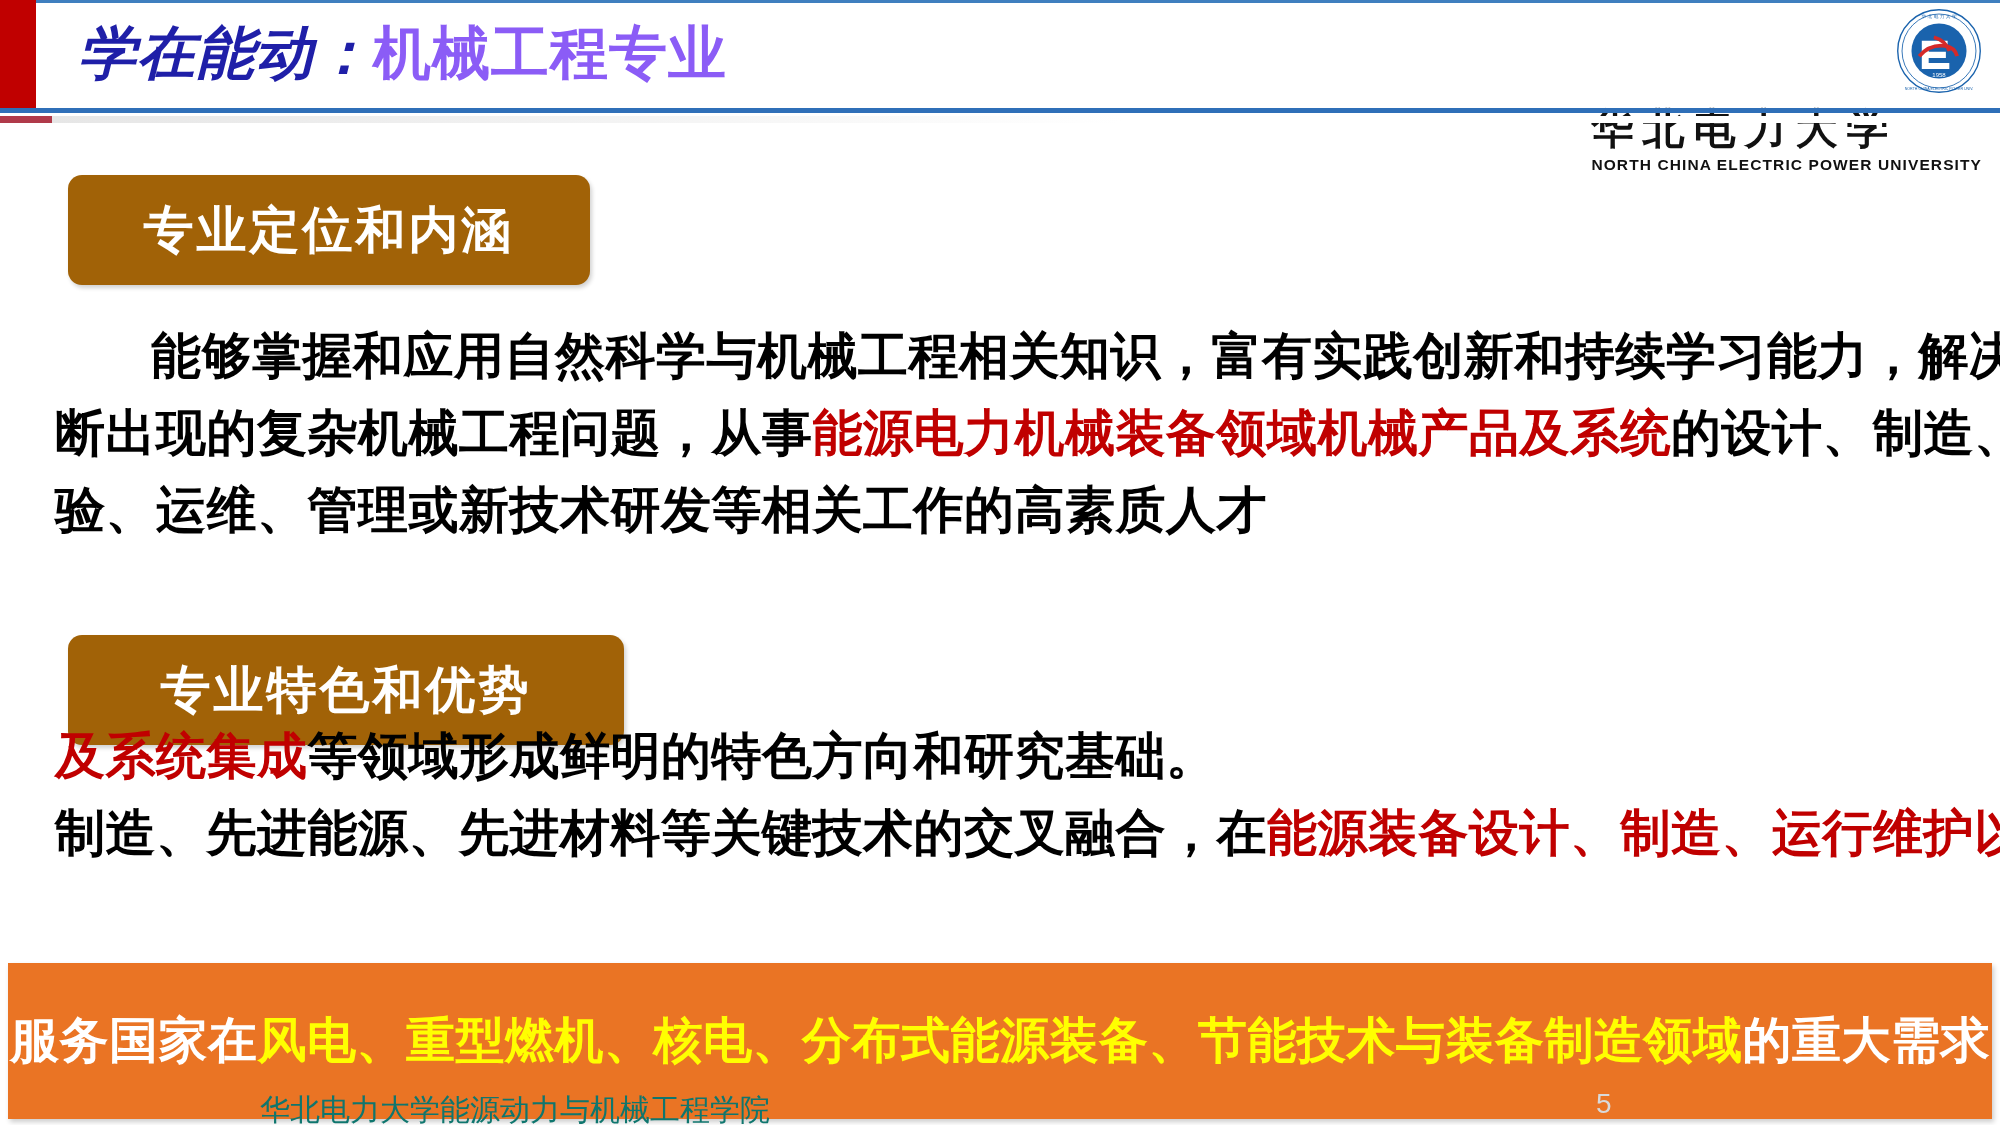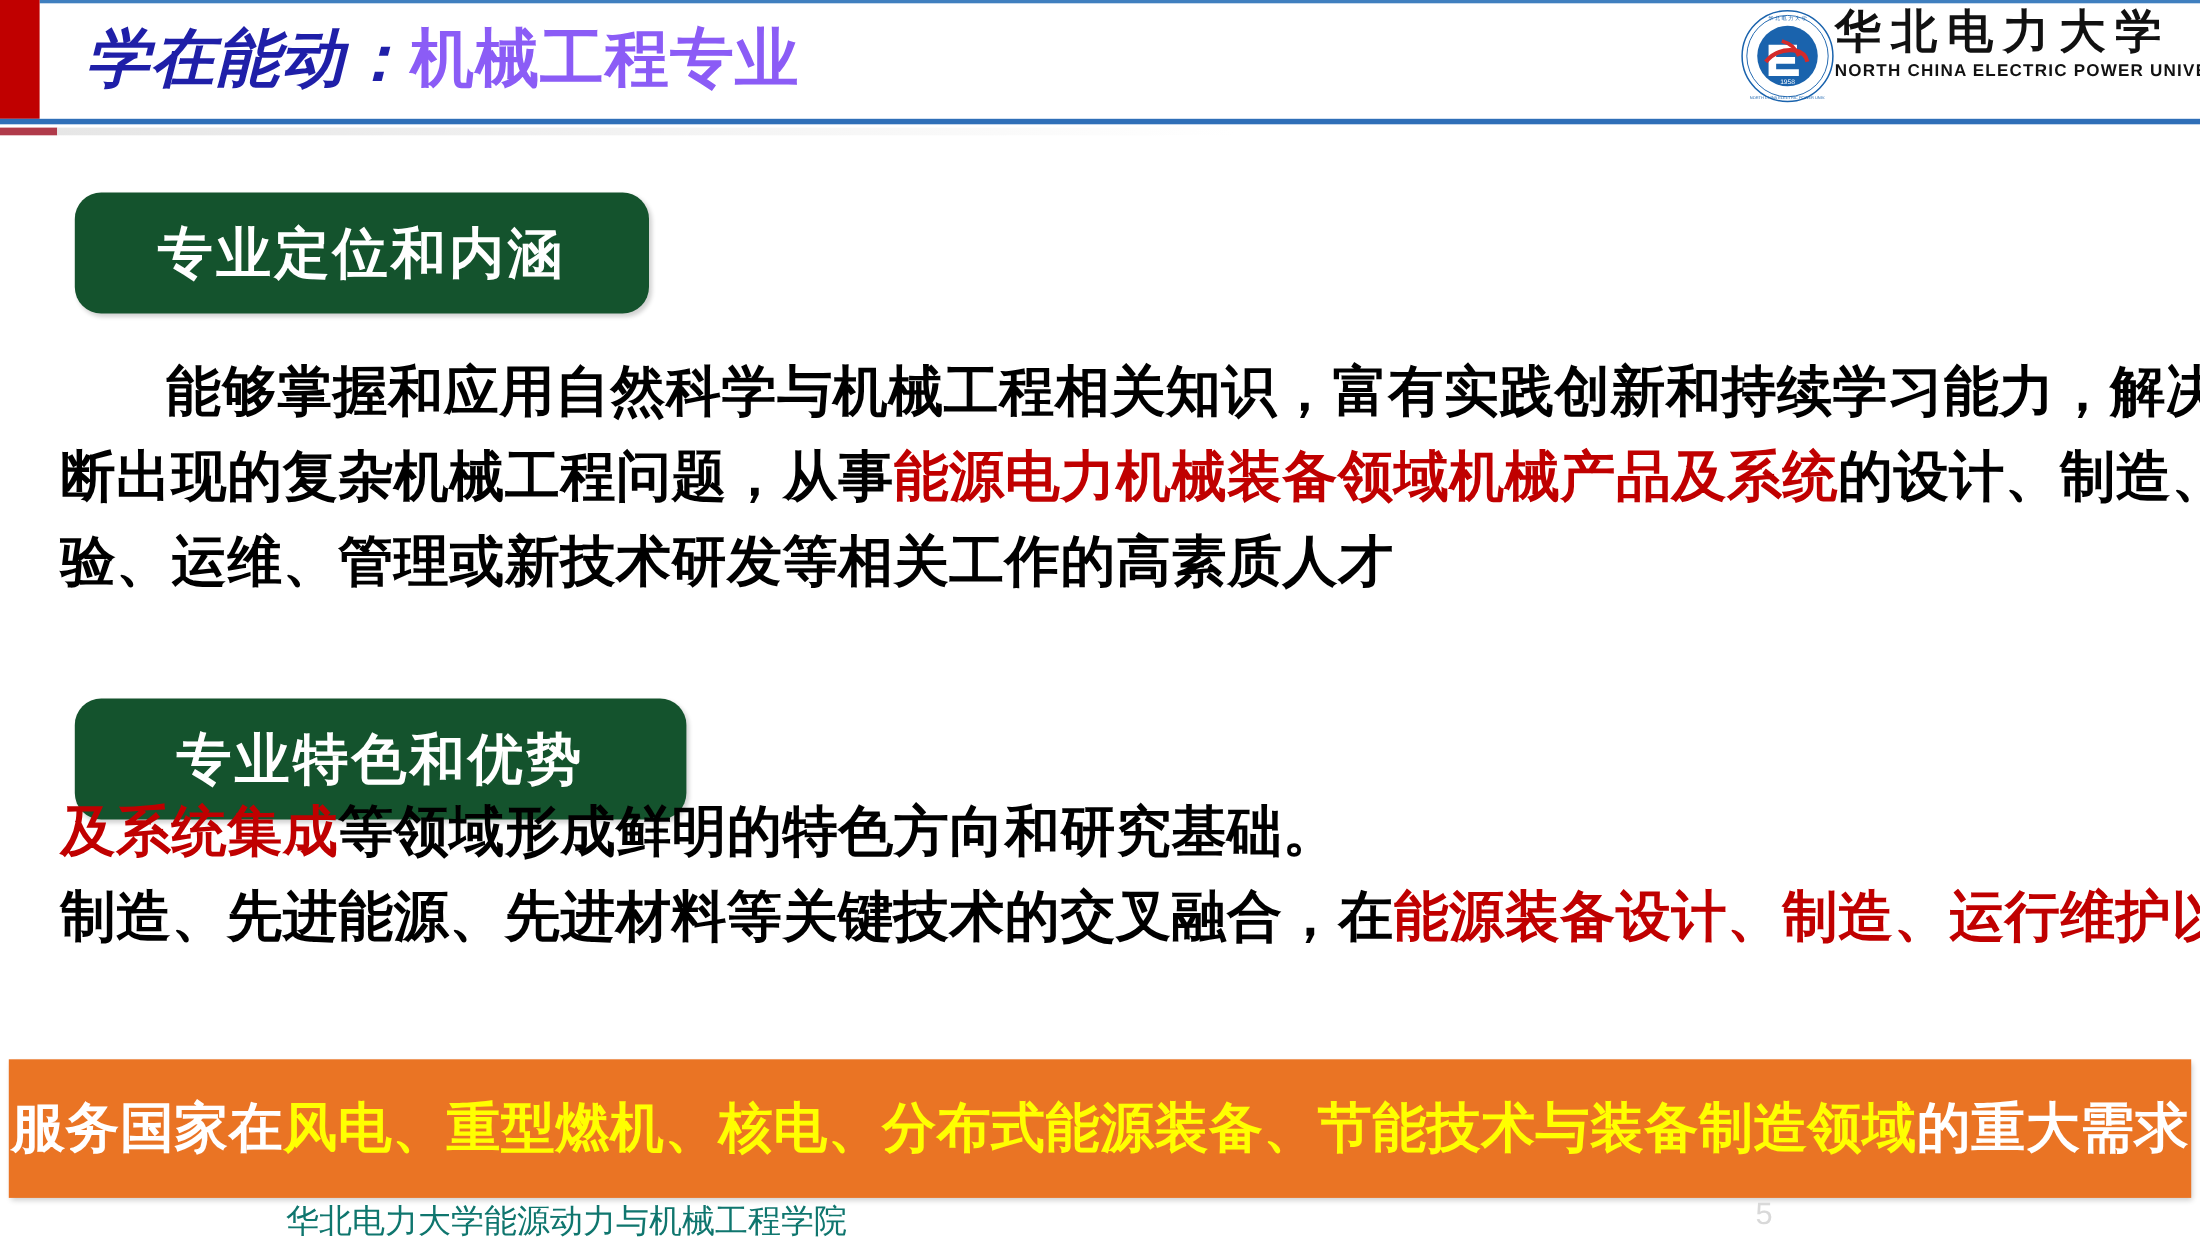--- a/index.html
+++ b/index.html
@@ -78,22 +78,23 @@
   }
 
   
   .logo-wrap {
     position: absolute;
     right: 18px;
     top: 8px;
     width: 400px;
     height: 94px;
     display: flex;
-    align-items: flex-start;
-    gap: 0;
+    align-items: flex-end;
+    gap: 14px;
+    flex-direction: column;
   }
   .logo-seal {
     position: relative;
     width: 86px;
     height: 86px;
     flex: 0 0 86px;
   }
   .logo-text-block {
     display: flex;
     flex-direction: column;
@@ -114,22 +115,22 @@
     font-size: 15.5px;
     font-weight: bold;
     color: #111111;
     letter-spacing: 1.1px;
     white-space: nowrap;
   }
 
   
   .section-banner {
     position: absolute;
-    background: #14532d;
-    border-radius: 24px;
+    background: #a16207;
+    border-radius: 14px;
     box-shadow: 2px 3px 4px rgba(0,0,0,0.18);
     display: flex;
     align-items: center;
     justify-content: center;
   }
   .section-banner span {
     color: #ffffff;
     font-size: 50px;
     font-weight: bold;
     letter-spacing: 3px;
@@ -156,21 +157,21 @@
   .para .ln { display: block; white-space: nowrap; }
   .para .ln.indent { text-indent: 96px; }
   .hl-red { color: #c00000; }
 
   
   .bottom-banner {
     position: absolute;
     left: 8px;
     top: 963px;
     width: 1984px;
-    height: 126px;
+    height: 156px;
     background: #ea7424;
     box-shadow: 2px 3px 5px rgba(0,0,0,0.2);
     display: flex;
     align-items: center;
     justify-content: center;
   }
   .bottom-banner .bb-text {
     font-size: 49px;
     font-weight: bold;
     color: #ffffff;

